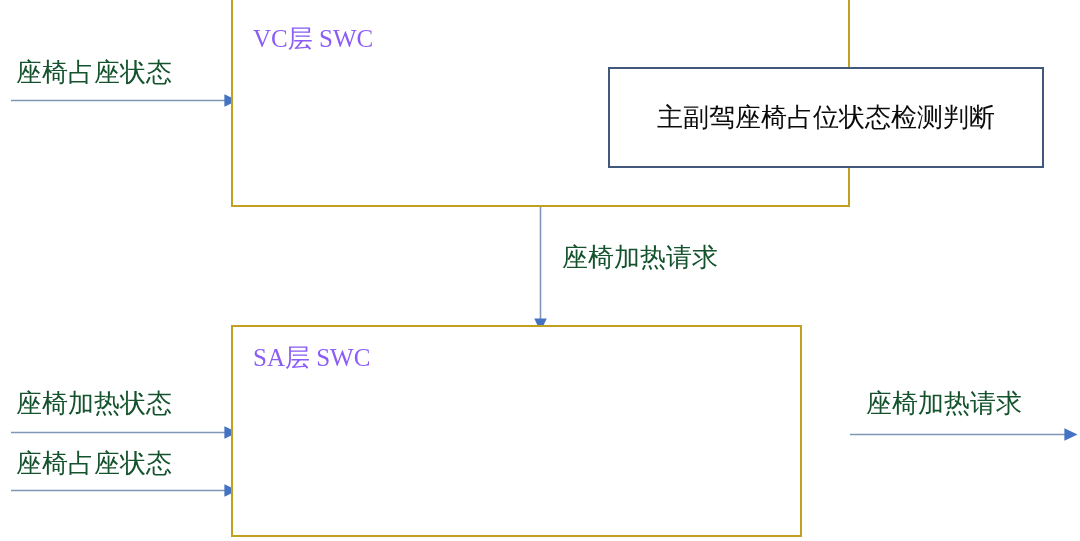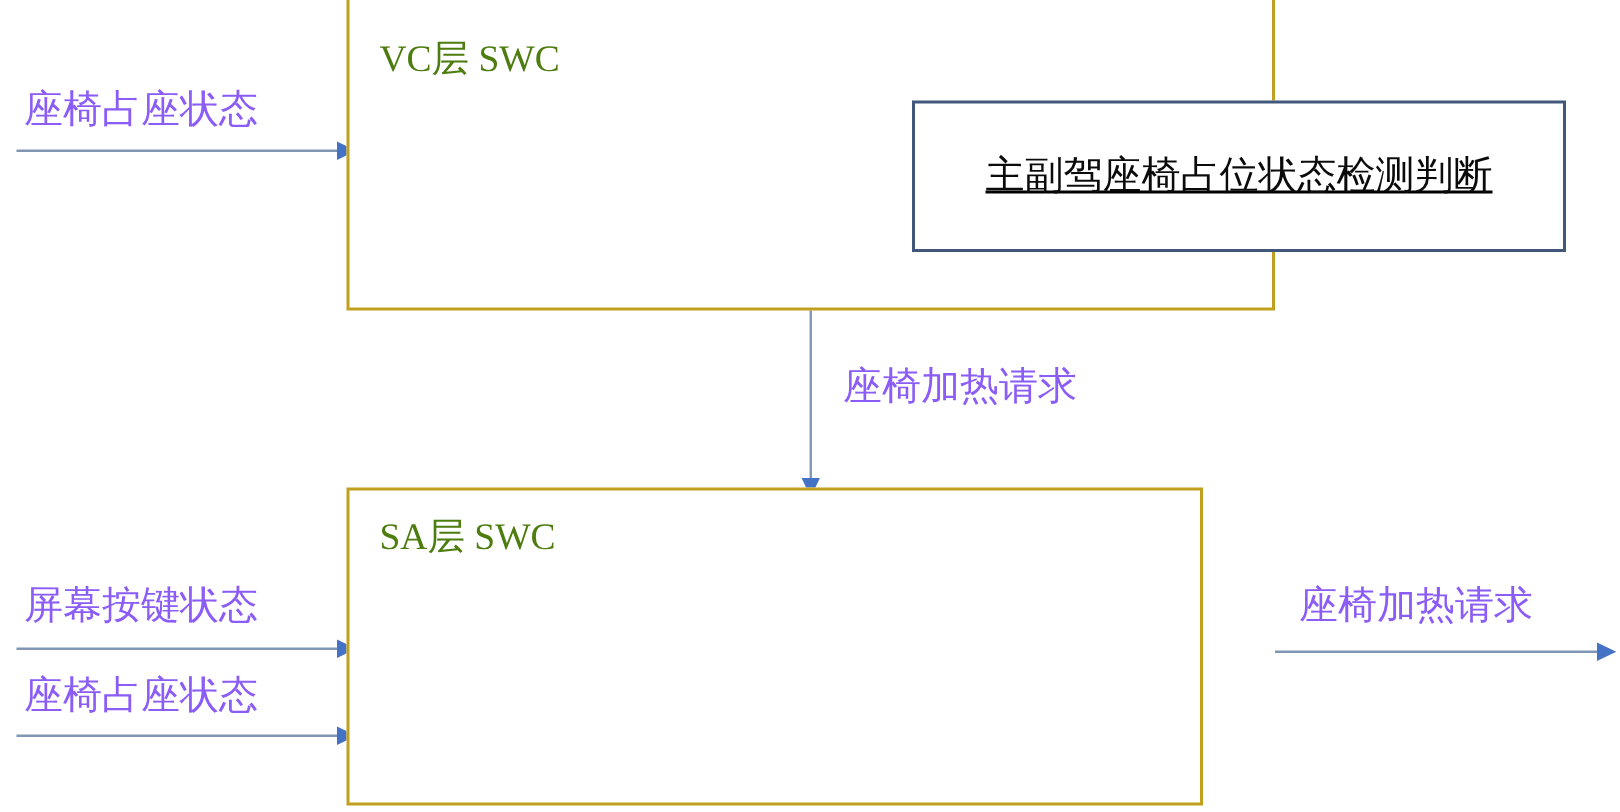--- a/index.html
+++ b/index.html
@@ -25,55 +25,54 @@
     border: 2px solid #c2a01f;
     background: #ffffff;
   }
   #vc-box  { left: 231px; top: -2px;  width: 619px; height: 209px; }
   #sa-box  { left: 231px; top: 325px; width: 571px; height: 212px; }
 
   .swc-title {
     position: absolute;
     font-family: "Liberation Serif", "DejaVu Serif", serif;
     font-size: 25px;
-    color: #4d7c0f;
+    color: #8b5cf6;
     white-space: nowrap;
     letter-spacing: 0px;
   }
   #vc-title { left: 20px; top: 22px; }
   #sa-title { left: 20px; top: 14px; }
 
   
   .fn-box {
     position: absolute;
     box-sizing: border-box;
     border: 2px solid #41587c;
     background: #ffffff;
     display: flex;
     flex-direction: column;
     align-items: center;
     justify-content: center;
-    text-decoration: underline;
   }
   #vc-fn { left: 375px; top: 67px;  width: 436px; height: 101px; }
 
   .fn-line {
     font-family: "DejaVu Sans", "Liberation Sans", sans-serif;
     font-size: 26px;
     color: #0b0b0b;
     line-height: 1.35;
     white-space: nowrap;
   }
 
   
   .sig-label {
     position: absolute;
     font-family: "DejaVu Sans", "Liberation Sans", sans-serif;
     font-size: 26px;
-    color: #8b5cf6;
+    color: #14532d;
     white-space: nowrap;
   }
   #lbl-occupancy  { left: 16px;  top: 55px; }
   #lbl-heat-state { left: 16px;  top: 386px; }
   #lbl-key-state  { left: 16px;  top: 446px; }
   #lbl-heat-req-v { left: 562px; top: 240px; }
   #lbl-heat-req-r { left: 866px; top: 386px; }
 
   
   #arrows {
@@ -128,21 +127,21 @@
     </div>
   </div>
 
   <div id="sa-box" class="swc-box">
     <div id="sa-title" class="swc-title">SA层 SWC</div>
 
   </div>
 
   <div id="lbl-occupancy" class="sig-label">座椅占座状态</div>
 
-  <div id="lbl-heat-state" class="sig-label">屏幕按键状态</div>
+  <div id="lbl-heat-state" class="sig-label">座椅加热状态</div>
 
   <div id="lbl-key-state" class="sig-label">座椅占座状态</div>
 
   <div id="lbl-heat-req-v" class="sig-label">座椅加热请求</div>
 
   <div id="lbl-heat-req-r" class="sig-label">座椅加热请求</div>
 
 </div>
 
 </body></html>

